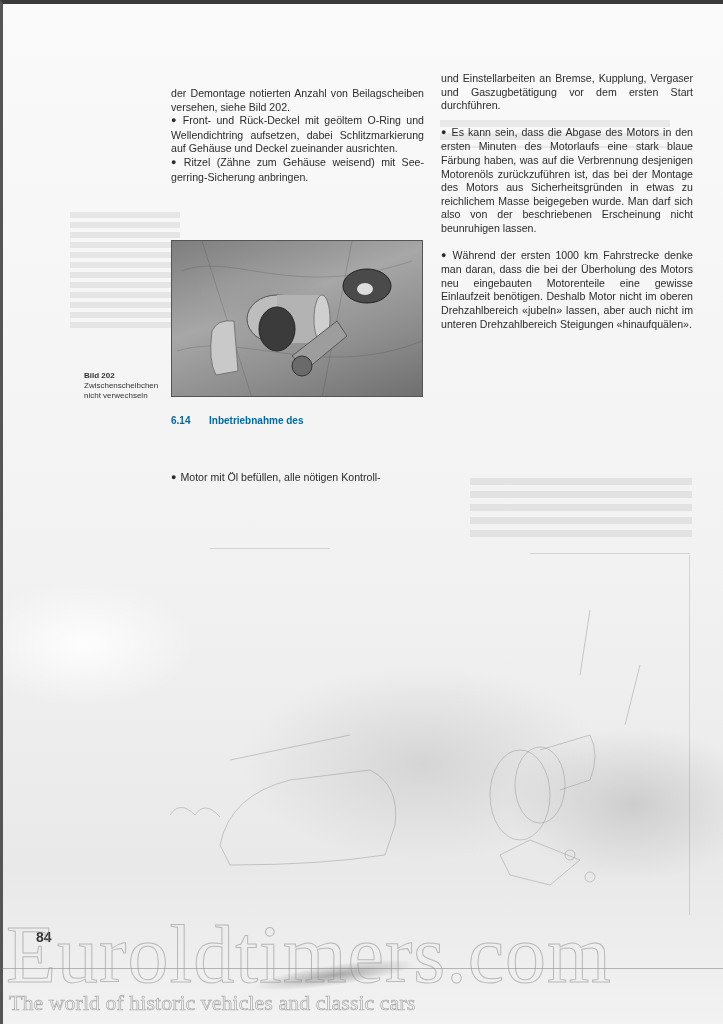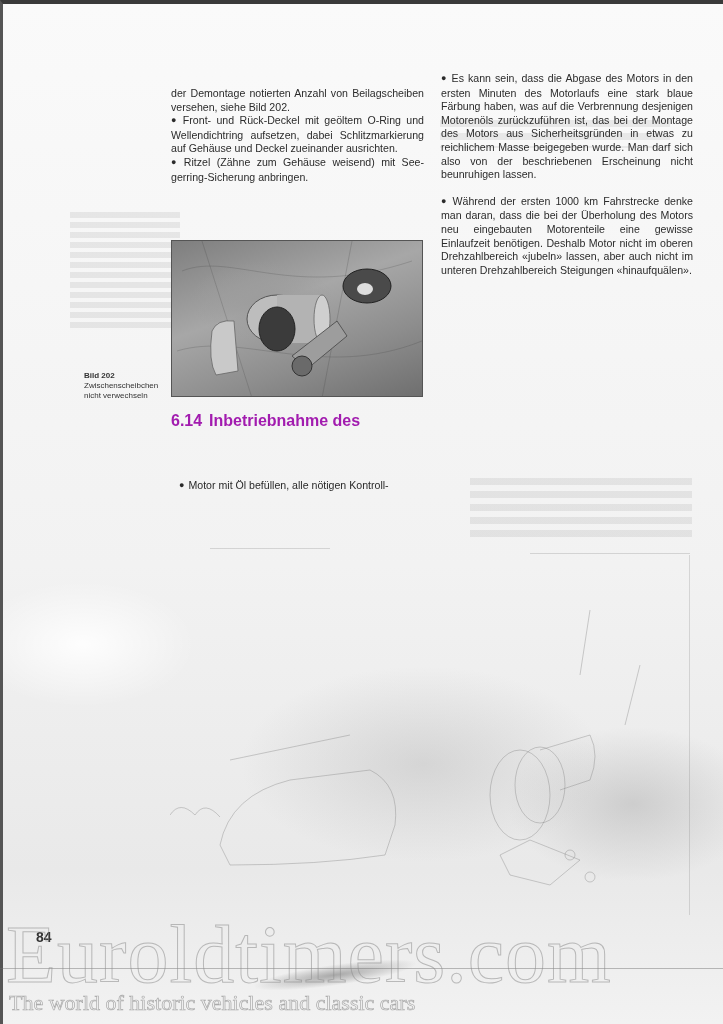--- a/index.html
+++ b/index.html
@@ -30,21 +30,21 @@
   #col-right { left:441px; top:72px; width:252px; }
   .photo {
     position:absolute; left:171px; top:240px; width:252px; height:157px;
     border:1px solid #555; box-sizing:border-box; overflow:hidden;
     background:
       radial-gradient(ellipse 90px 50px at 90px 60px, #9c9c9c, rgba(0,0,0,0) 80%),
       linear-gradient(160deg, #7e7e7e 0%, #a7a7a7 40%, #8d8d8d 70%, #6f6f6f 100%);
   }
   .heading {
     position:absolute; left:171px; top:412px; width:260px;
-    font-size:16px; line-height:17px; font-weight:bold; color:#a21caf;
+    font-size:10px; line-height:17px; font-weight:bold; color:#0369a1;
   }
   .heading .num { display:inline-block; width:38px; }
   .heading .line2 { padding-left:38px; display:block; }
   .intro { position:absolute; left:171px; top:471px; width:253px; font-size:10.6px; line-height:13.6px; text-align:justify; }
   .caption { position:absolute; left:36px; top:371px; font-size:8px; line-height:10px; color:#333;margin-left:48px; }
   .caption b { display:block; }
   .ghost-text { position:absolute; color:rgba(120,120,120,0.18); font-size:8px; line-height:10px; }
   .ghost-rule { position:absolute; height:1px; background:rgba(120,120,120,0.25); }
   .diagram { position:absolute; left:170px; top:555px; width:520px; height:360px; }
   .page-number {
@@ -117,24 +117,25 @@
   <b>Bild 202</b>
   <span>Zwischenscheibchen</span><br>
   <span>nicht verwechseln</span>
 </div>
 
 <div class="heading">
   <span class="num">6.14</span><span>Inbetriebnahme des</span>
 </div>
 
 <div class="intro">
-  <p class="bullet" style="margin:8px">Motor mit Öl befüllen, alle nötigen Kontroll-</p>
+  <p class="bullet" style="margin:0">Motor mit Öl befüllen, alle nötigen Kontroll-</p>
 </div>
 
 <div class="col" id="col-right">
+  <p class="para">und Einstellarbeiten an Bremse, Kupplung, Ver­gaser und Gaszugbetätigung vor dem ersten Start durchführen.</p>
   <p class="para bullet">Es kann sein, dass die Abgase des Motors in den ersten Minuten des Motorlaufs eine stark blaue Färbung haben, was auf die Verbrennung desjenigen Motorenöls zurückzuführen ist, das bei der Montage des Motors aus Sicherheitsgrün­den in etwas zu reichlichem Masse beigegeben wurde. Man darf sich also von der beschriebenen Erscheinung nicht beunruhigen lassen.</p>
   <p class="para bullet">Während der ersten 1000&nbsp;km Fahrstrecke denke man daran, dass die bei der Überholung des Motors neu eingebauten Motorenteile eine gewisse Einlaufzeit benötigen. Deshalb Motor nicht im oberen Drehzahlbereich «jubeln» lassen, aber auch nicht im unteren Drehzahlbereich Stei­gungen «hinaufquälen».</p>
 </div>
 
 <svg class="diagram" viewBox="0 0 520 360">
   <g fill="none" stroke="rgba(120,120,120,0.35)" stroke-width="1">
     <line x1="420" y1="55" x2="410" y2="120"></line>
     <line x1="470" y1="110" x2="455" y2="170"></line>
     <line x1="60" y1="205" x2="180" y2="180"></line>
     <path d="M50 290 Q60 240 120 225 L200 215 Q230 230 225 270 L215 300 Q150 310 60 310 Z"></path>

